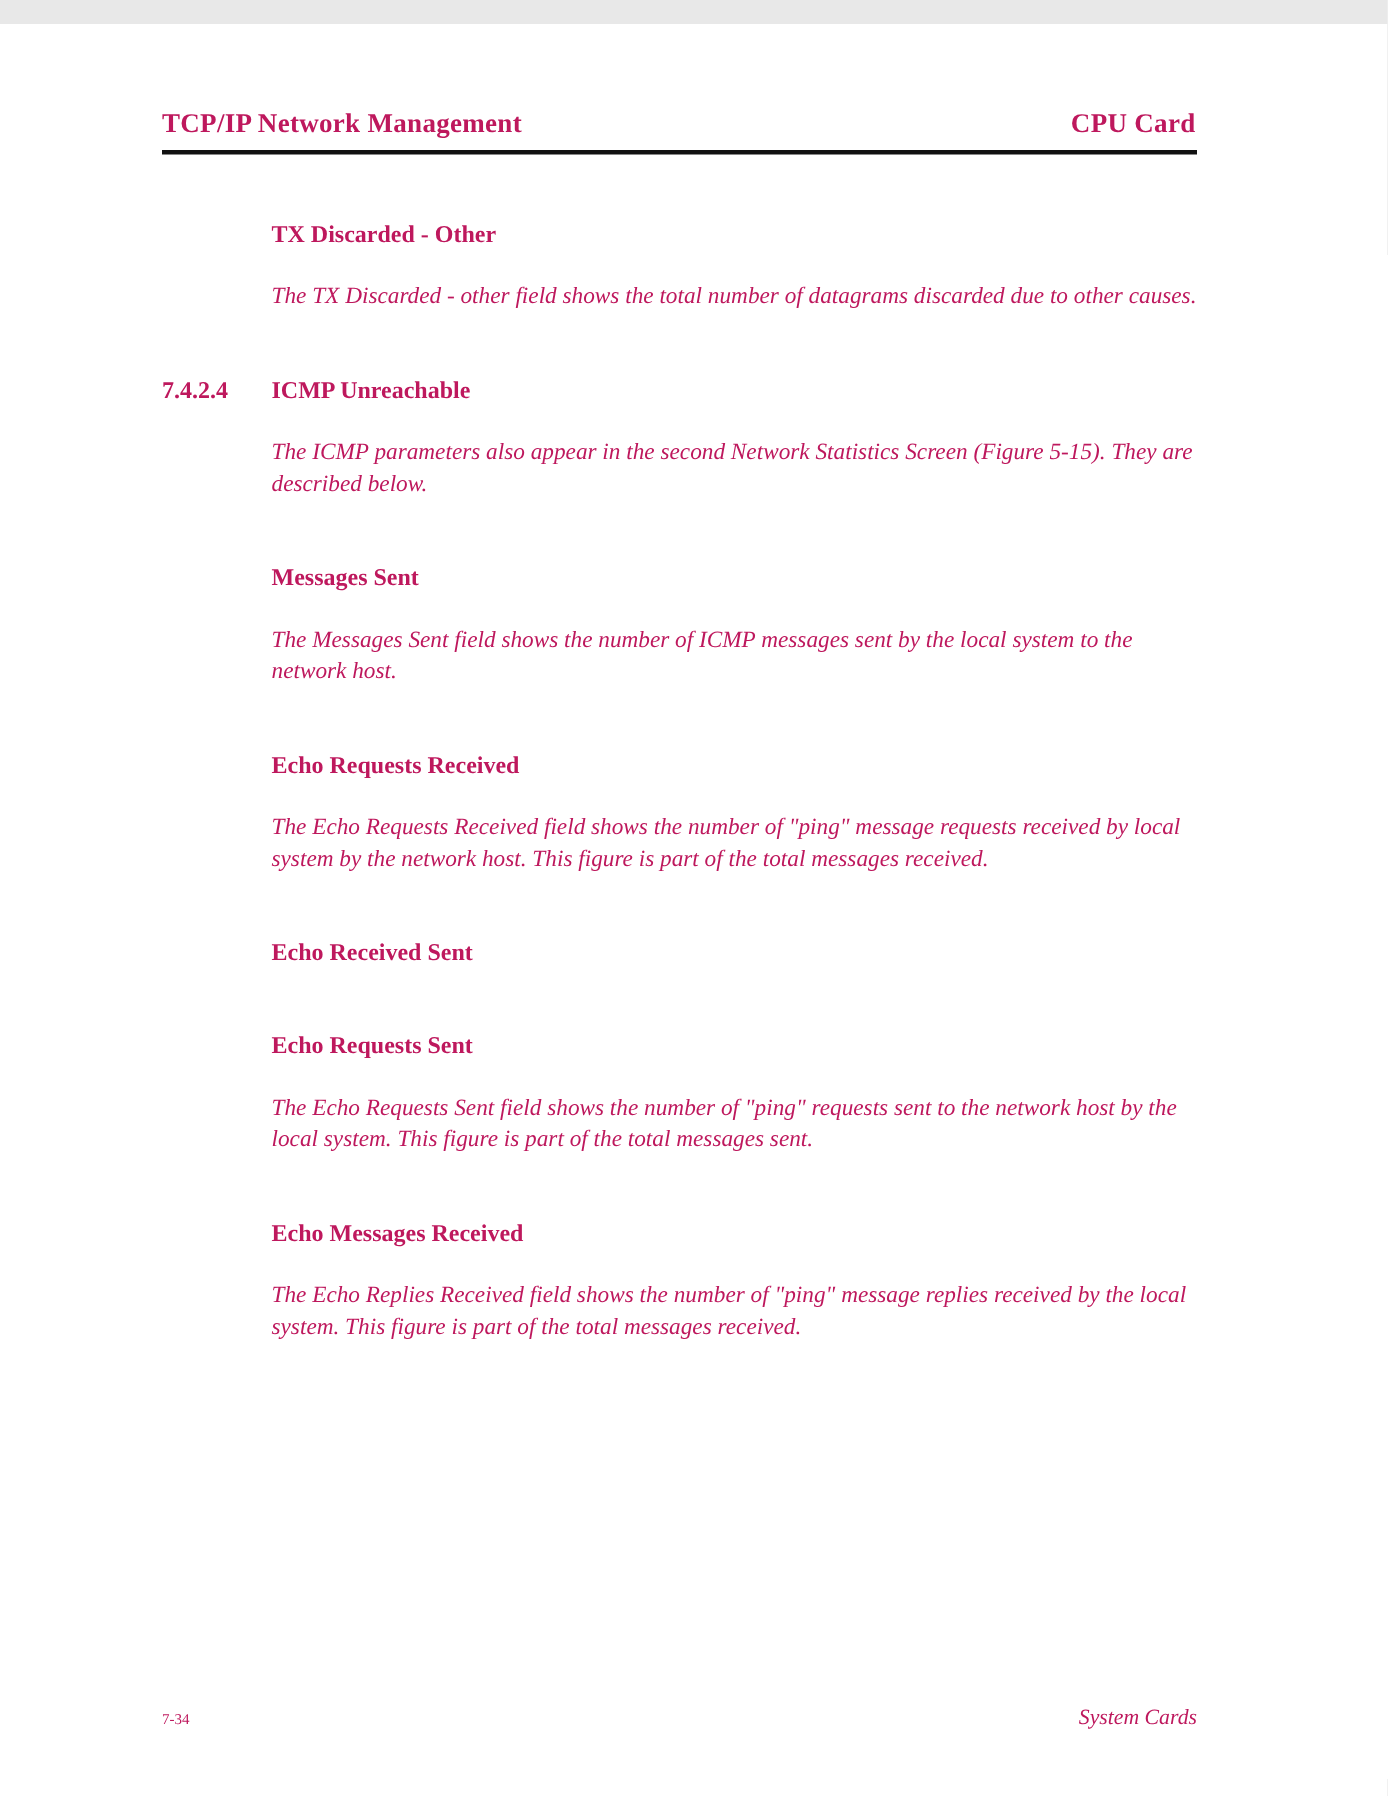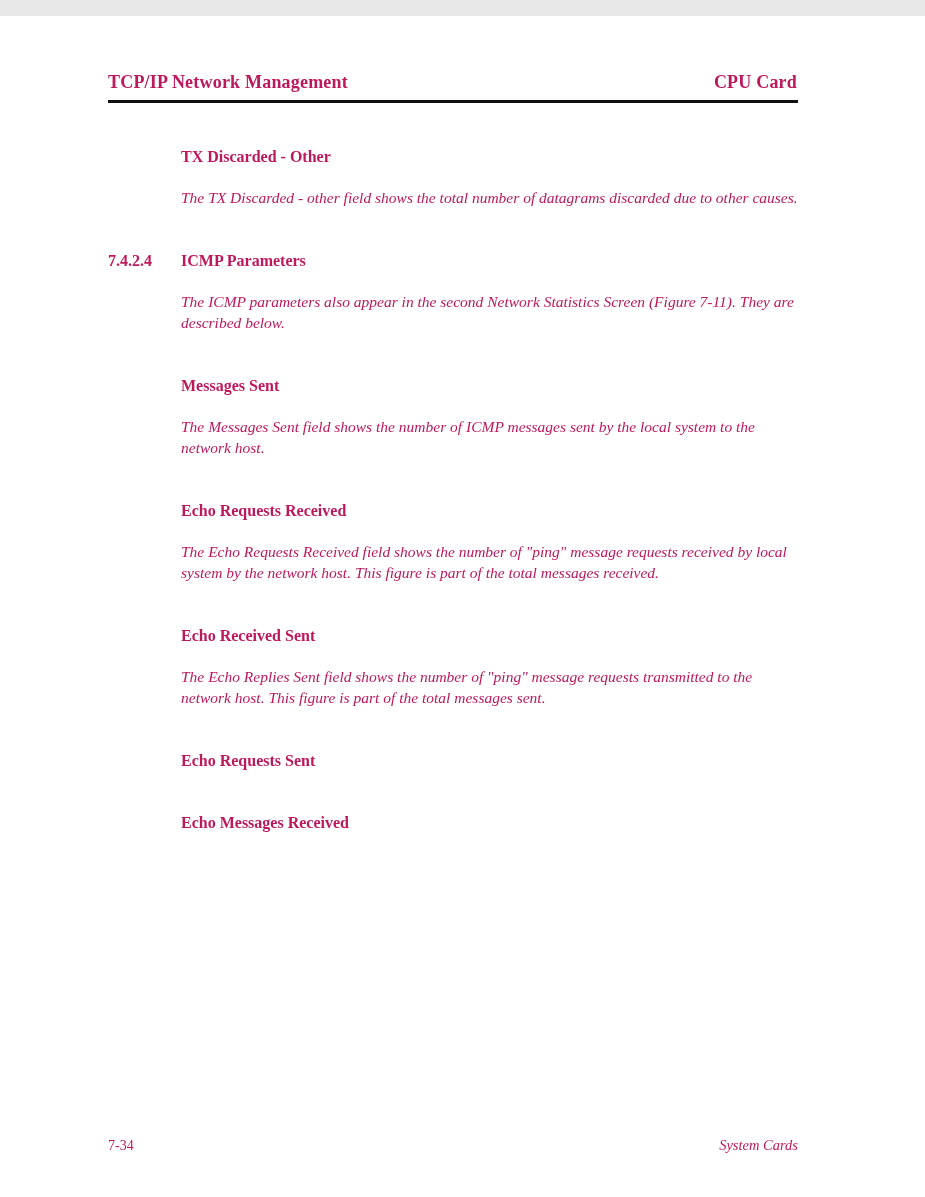--- a/index.html
+++ b/index.html
@@ -79,21 +79,21 @@
   .page-footer {
     position: absolute;
     left: 108px;
     right: 127px;
     top: 1121px;
     display: flex;
     justify-content: space-between;
     align-items: baseline;
   }
   .footer-left {
-    font-size: 14px;
+    font-size: 10px;
   }
   .footer-right {
     font-size: 14.5px;
     font-style: italic;
     font-family: Liberation Serif, serif;
   }
 </style>
 </head>
 <body>
 
@@ -108,46 +108,47 @@
 
   <div class="page-body">
 
     <div class="doc-section">
       <h3 class="sec-heading">TX Discarded - Other</h3>
       <p class="sec-body">The TX Discarded - other field shows the total number of datagrams discarded due to other causes.</p>
     </div>
 
     <div class="doc-section">
       <h3 class="sec-heading">
-        <span class="sec-number">7.4.2.4</span><span>ICMP Parameters</span>
+        <span class="sec-number">7.4.2.4</span><span>ICMP Unreachable</span>
       </h3>
-      <p class="sec-body">The ICMP parameters also appear in the second Network Statistics Screen (Figure 7-11). They are described below.</p>
+      <p class="sec-body">The ICMP parameters also appear in the second Network Statistics Screen (Figure 5-15). They are described below.</p>
     </div>
 
     <div class="doc-section">
       <h3 class="sec-heading">Messages Sent</h3>
       <p class="sec-body">The Messages Sent field shows the number of ICMP messages sent by the local system to the network host.</p>
     </div>
 
     <div class="doc-section">
       <h3 class="sec-heading">Echo Requests Received</h3>
       <p class="sec-body">The Echo Requests Received field shows the number of "ping" message requests received by local system by the network host. This figure is part of the total messages received.</p>
     </div>
 
     <div class="doc-section">
       <h3 class="sec-heading">Echo Received Sent</h3>
-      <p class="sec-body">The Echo Replies Sent field shows the number of "ping" message requests transmitted to the network host. This figure is part of the total messages sent.</p>
     </div>
 
     <div class="doc-section">
       <h3 class="sec-heading">Echo Requests Sent</h3>
+      <p class="sec-body">The Echo Requests Sent field shows the number of "ping" requests sent to the network host by the local system. This figure is part of the total messages sent.</p>
     </div>
 
     <div class="doc-section">
       <h3 class="sec-heading">Echo Messages Received</h3>
+      <p class="sec-body">The Echo Replies Received field shows the number of "ping" message replies received by the local system. This figure is part of the total messages received.</p>
     </div>
 
 
   </div>
 
   <div class="page-footer">
     <span class="footer-left">7-34</span>
     <span class="footer-right">System Cards</span>
   </div>
 

